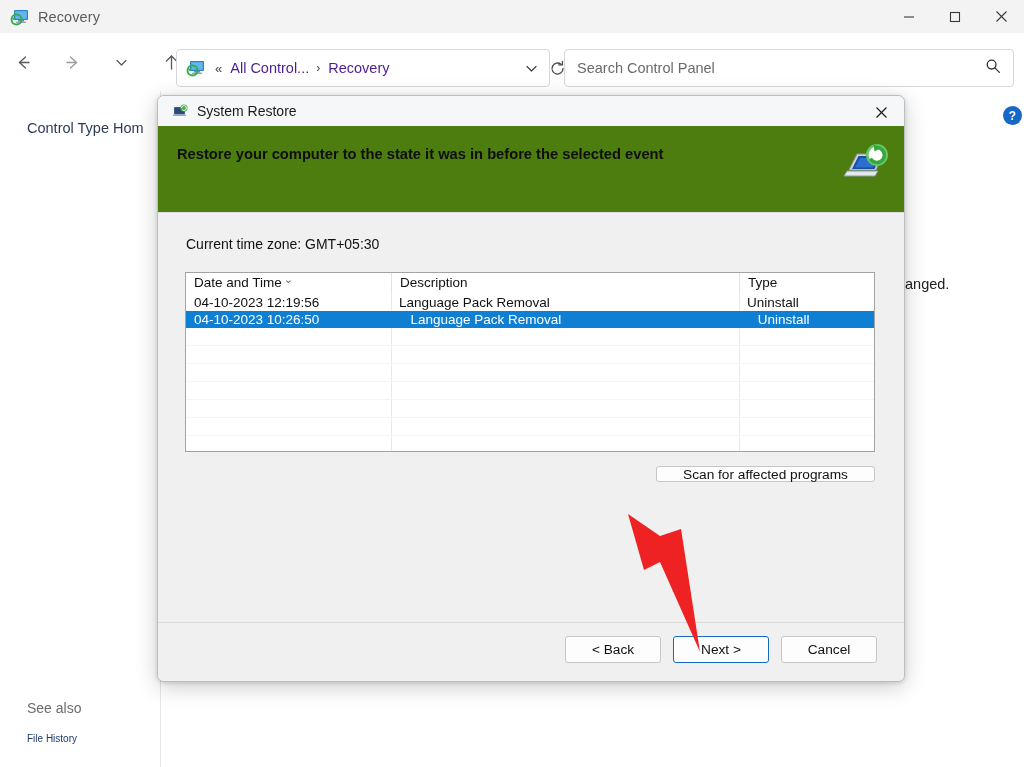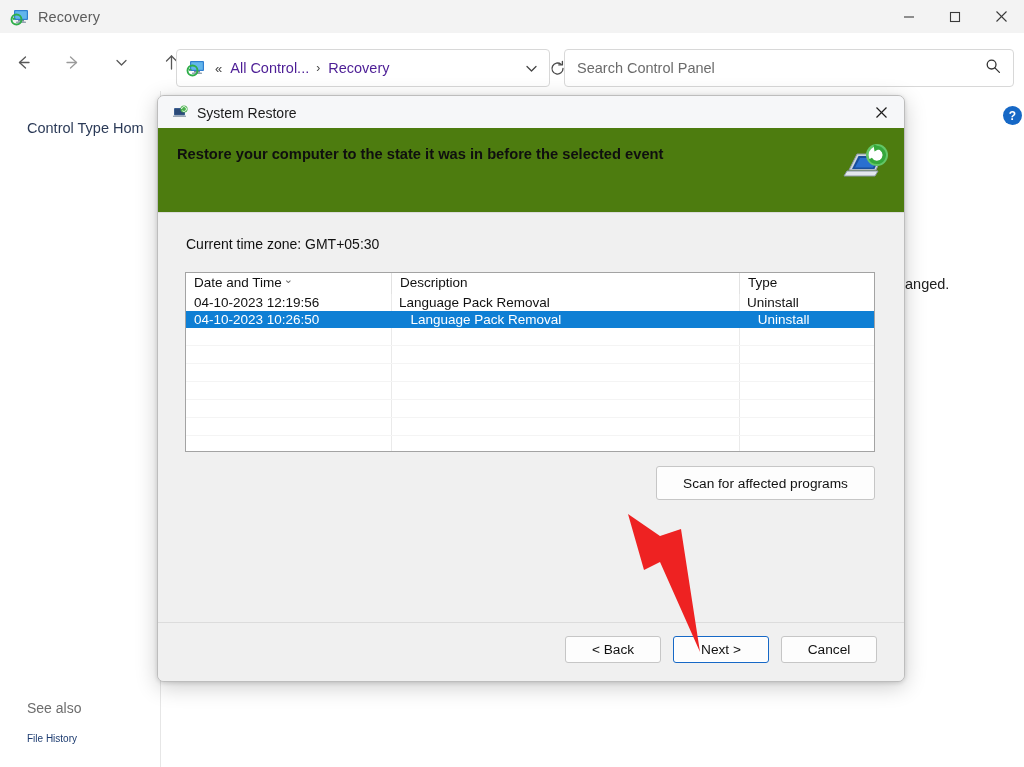--- a/index.html
+++ b/index.html
@@ -89,21 +89,21 @@
     background: #f0f0f0;
     border: 1px solid #bdbdbd;
     border-radius: 7px;
     box-shadow: 0 5px 22px rgba(0,0,0,.20), 0 1px 4px rgba(0,0,0,.14);
     box-sizing: border-box;
     overflow: hidden;
   }
   .dlg-titlebar {
     position: absolute; left: 0; top: 0; width: 100%; height: 36px;
     background: #f6f7f9;
-    border-bottom: 3px solid #4d7c0f;
+    border-bottom: 6px solid #4d7c0f;
     display: flex; align-items: center; box-sizing: border-box;
   }
   .dlg-ticon { width: 17px; height: 17px; margin-left: 14px; position: relative; flex: none; }
   .dlg-ttext { margin-left: 8px; font-size: 14px; color: #1a1a1a; }
   .dlg-close {
     position: absolute; right: 0; top: 0; width: 46px; height: 32px;
     display: flex; align-items: center; justify-content: center; color: #1d1d1d;
   }
 
   .dlg-header {
@@ -133,21 +133,21 @@
     position: absolute; top: 1px; margin-left: 2px; color: #666; font-size: 11px; line-height: 1;
   }
   .lv-rows { position: relative; }
   .lv-row { display: flex; height: 17px; font-size: 13.5px; color: #111; align-items: center; }
   .lv-row .cell { padding-left: 8px; box-sizing: border-box; height: 17px; line-height: 17px; overflow: hidden; white-space: nowrap; }
   .lv-row.selected { background: #0f7fd4; color: #ffffff; gap: 28px; }
   .lv-row.empty { border-bottom: 1px solid #f4f4f4; }
   .colsplit-abs { position: absolute; top: 0; bottom: 0; width: 1px; background: #eaeaea; }
 
   .scan-btn {
-    position: absolute; left: 498px; top: 252px; width: 219px; height: 34px;
+    position: absolute; left: 498px; top: 252px; width: 219px; height: 16px;
     background: #fdfdfd; border: 1px solid #c6c6c6; border-radius: 3px;
     font-size: 13.7px; color: #111;
     display: flex; align-items: center; justify-content: center; box-sizing: border-box;
   }
 
   .dlg-footer {
     position: absolute; left: 0; bottom: 0; width: 100%; height: 59px;
     background: #f0f0f0; border-top: 1px solid #dcdcdc; box-sizing: border-box;
   }
   .btnrow { position: absolute; right: 27px; top: 13px; display: flex; gap: 12px; }

